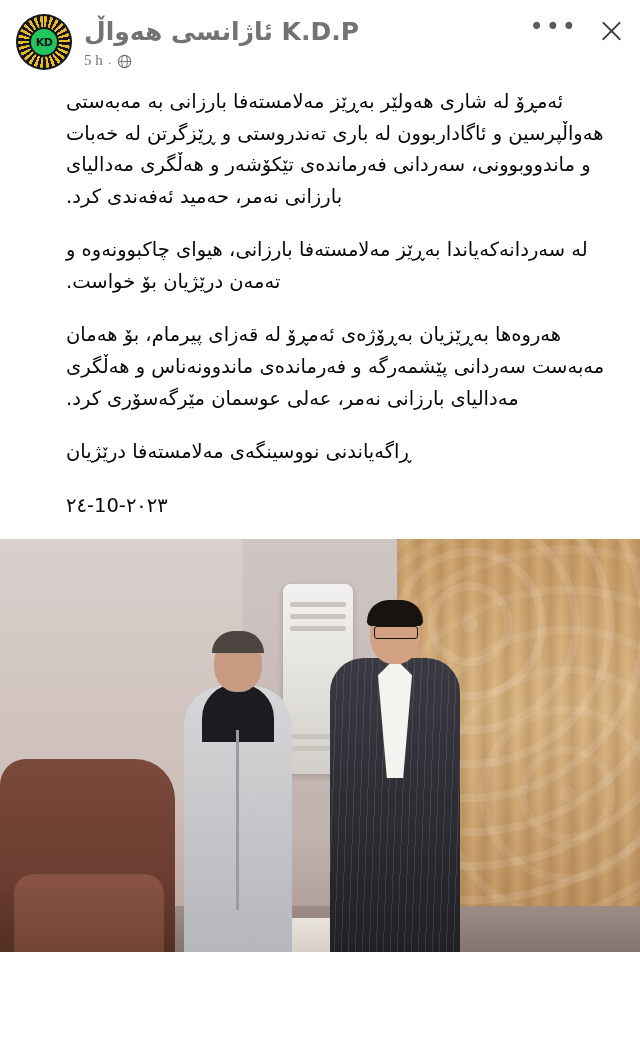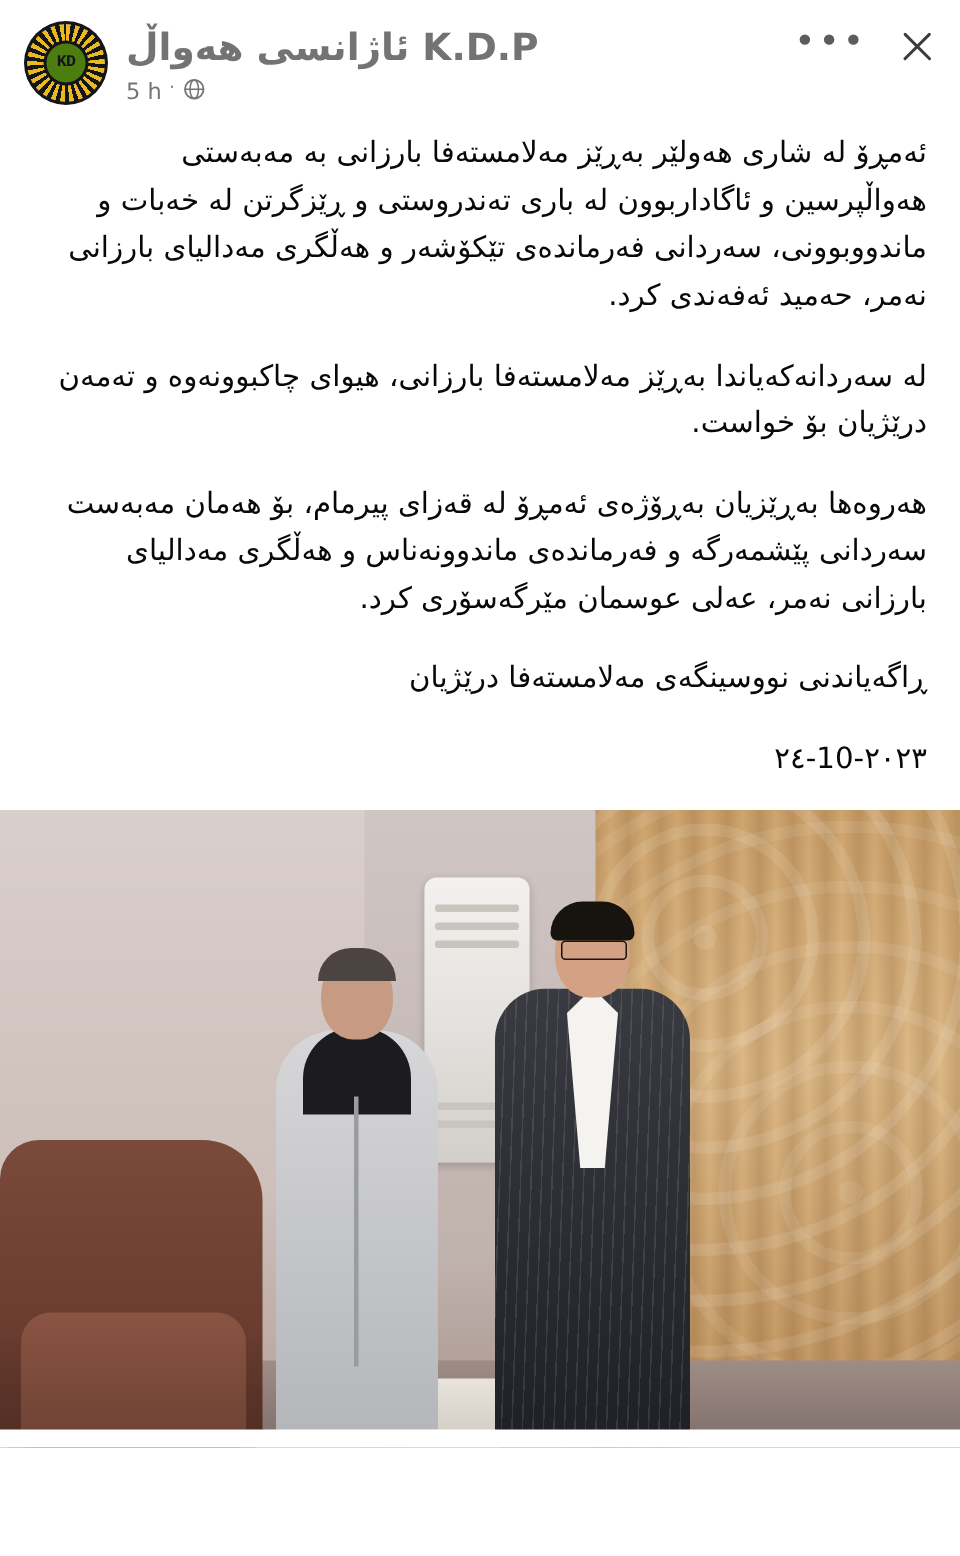--- a/index.html
+++ b/index.html
@@ -45,51 +45,51 @@
     height: 52px;
     border-radius: 50%;
     background:
       repeating-conic-gradient(#e8b923 0deg 7deg, #14151a 7deg 14deg);
   }
   .avatar .inner-disc {
     position: relative;
     width: 26px;
     height: 26px;
     border-radius: 50%;
-    background: #4d7c0f;
+    background: #22c55e;
     border: 2px solid #14151a;
     display: flex;
     align-items: center;
     justify-content: center;
     font-size: 11px;
     font-weight: bold;
     color: #14151a;
     letter-spacing: -0.5px;
-    font-family: Liberation Mono, monospace;
   }
   .header-text {
     flex: 1 1 auto;
     padding-left: 12px;
     min-width: 0;
   }
   .page-name {
     font-size: 25px;
     font-weight: bold;
     color: #737373;
     line-height: 1.25;
     padding-top: 2px;
     word-break: break-word;
   }
   .meta-row {
     display: flex;
-    align-items: flex-start;
+    align-items: flex-end;
     gap: 5px;
     margin-top: 5px;
     color: #737578;
     font-size: 15px;
+    font-family: Liberation Serif, serif;
   }
   .meta-dot {
     font-size: 12px;
     line-height: 1;
     color: #737578;
   }
   .globe-icon {
     width: 15px;
     height: 15px;
     display: inline-block;
@@ -126,25 +126,26 @@
     background: #3a3c3f;
     border-radius: 2px;
   }
   .close-button::before { transform: rotate(45deg); }
   .close-button::after  { transform: rotate(-45deg); }
 
   
   .post-body {
     padding: 10px 22px 18px 22px;
     direction: rtl;
-    text-align: right;
+    text-align: left;
     color: #080809;
     font-size: 19.5px;
     line-height: 1.62;
     box-sizing: border-box;
+    margin-left: 44px;
   }
   .post-body p {
     margin: 0 0 22px 0;
   }
   .post-body p:last-child {
     margin-bottom: 0;
   }
   .signature {
     margin-top: 26px;
   }

